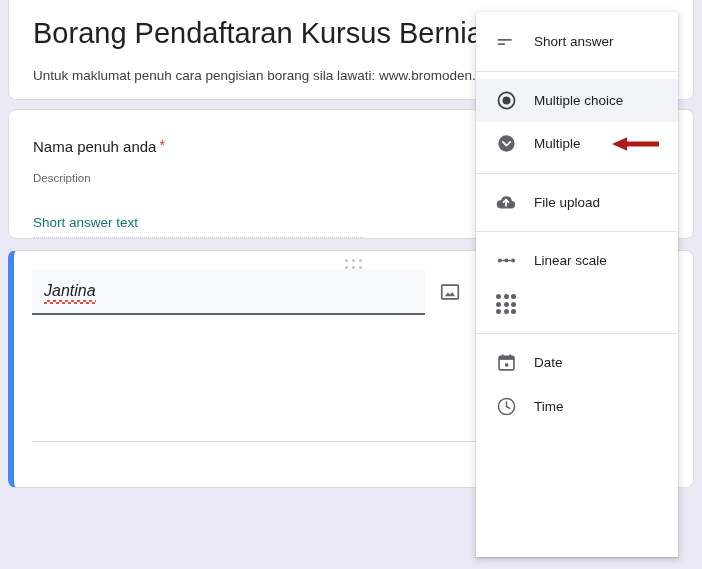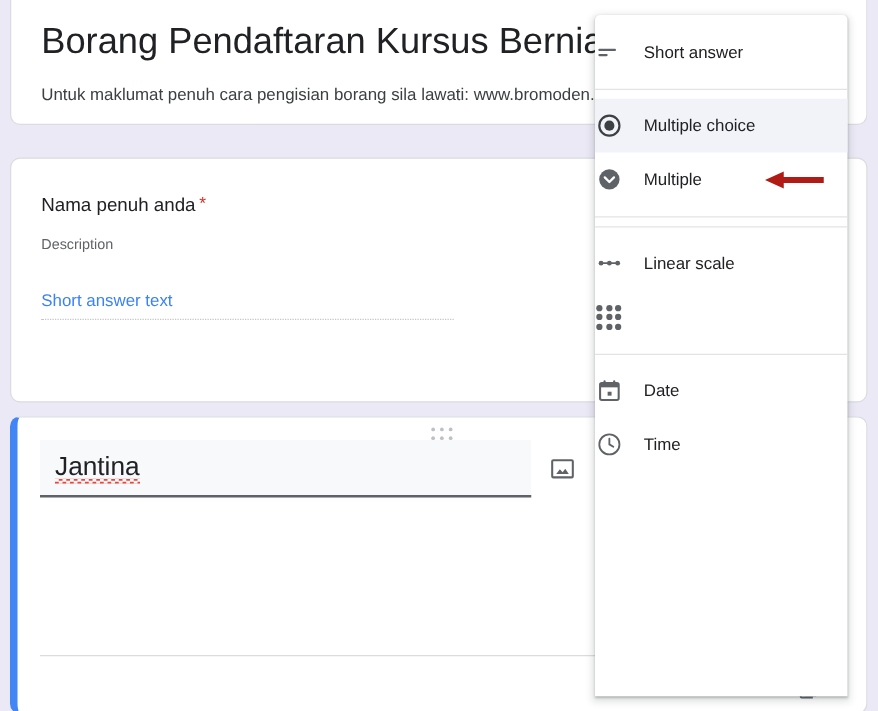--- a/index.html
+++ b/index.html
@@ -52,22 +52,22 @@
     margin-top: 14px;
     font-size: 13.5px;
     line-height: 19px;
     color: #3c4043;
     white-space: nowrap;
     overflow: hidden;
   }
 
   
   .card-q1 {
-    margin-top: 26px;
-    height: 196px;
+    margin-top: 9px;
+    height: 130px;
     padding: 24px 24px 0 24px;
   }
   .q-title {
     font-size: 15px;
     line-height: 22px;
     color: #202124;
     font-weight: 400;
   }
   .q-required {
     color: #d93025;
@@ -78,21 +78,21 @@
   .q-desc {
     margin-top: 12px;
     font-size: 11.5px;
     line-height: 16px;
     color: #5f6368;
   }
   .short-answer {
     margin-top: 29px;
     width: 330px;
     font-size: 13.5px;
-    color: #3b82f6;
+    color: #0f766e;
     padding-bottom: 7px;
     border-bottom: 1px dotted #c4c7c5;
   }
 
   
   .card-q2 {
     margin-top: 11px;
     height: 238px;
     border-left: 6px solid #4285f4;
     border-radius: 8px;
@@ -128,25 +128,26 @@
   }
   .title-field {
     flex: 1;
     background: #f8f9fa;
     border-bottom: 2px solid #5f6368;
     height: 46px;
     padding: 13px 12px 0 12px;
     max-width: 393px;
   }
   .title-text {
-    font-size: 21px;
+    font-size: 16px;
     color: #202124;
     display: inline-block;
     position: relative;
     line-height: 18px;
+    font-style: italic;
   }
   .title-text::after {
     content: "";
     position: absolute;
     left: 0;
     right: 0;
     bottom: -4px;
     height: 4px;
     background-image:
       radial-gradient(circle at 1.5px 3.5px, #e8453c 1.4px, transparent 1.5px),
@@ -218,21 +219,21 @@
     border-radius: 4px 4px 0 0;
     box-shadow: 0 2px 6px 2px rgba(60,64,67,.15), 0 1px 2px 0 rgba(60,64,67,.3);
     padding-top: 8px;
     height: 545px;
     z-index: 20;
   }
   .menu-item {
     height: 43.5px;
     display: flex;
     align-items: center;
-    padding-left: 0;
+    padding-left: 19px;
     gap: 17px;
     cursor: pointer;
     text-align: right;
   }
   .menu-item.selected { background: #f1f3f8; }
   .menu-icon {
     width: 22px;
     height: 22px;
     flex: none;
     color: #5f6368;
@@ -357,20 +358,29 @@
       <svg viewBox="0 0 24 24" width="21" height="21">
         <circle cx="12" cy="12" r="9.3" fill="#5f6368"></circle>
         <path d="M7.8 10.2l4.2 4.2 4.2-4.2" fill="none" stroke="#fff" stroke-width="2.1" stroke-linecap="round" stroke-linejoin="round"></path>
       </svg>
     </span>
     <span class="menu-label">Multiple</span>
   </div>
 
   <div class="menu-sep"></div>
 
+  <div class="menu-item">
+    <span class="menu-icon">
+      <svg viewBox="0 0 24 24" width="22" height="22">
+        <path d="M6 19h12a4 4 0 0 0 .4-7.97A6 6 0 0 0 6.6 10.2 4.4 4.4 0 0 0 6 19z" fill="#5f6368"></path>
+        <path d="M12 16.2V9.6M9.4 12.1L12 9.4l2.6 2.7" fill="none" stroke="#fff" stroke-width="1.9" stroke-linecap="round" stroke-linejoin="round"></path>
+      </svg>
+    </span>
+    <span class="menu-label">File upload</span>
+  </div>
 
   <div class="menu-sep"></div>
 
   <div class="menu-item">
     <span class="menu-icon">
       <svg viewBox="0 0 24 24" width="21" height="21">
         <line x1="3" y1="12" x2="21" y2="12" stroke="#5f6368" stroke-width="1.6"></line>
         <circle cx="4.4" cy="12" r="2.2" fill="#5f6368"></circle>
         <circle cx="12" cy="12" r="2.2" fill="#5f6368"></circle>
         <circle cx="19.6" cy="12" r="2.2" fill="#5f6368"></circle>

